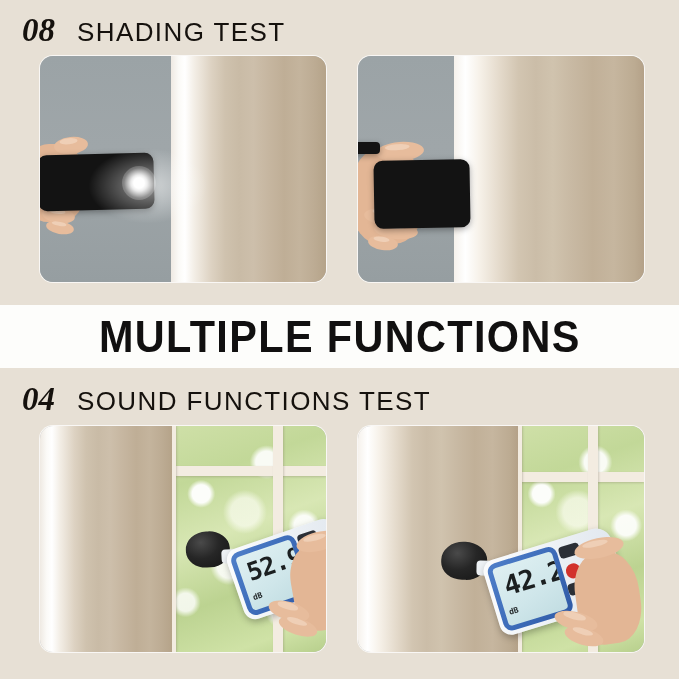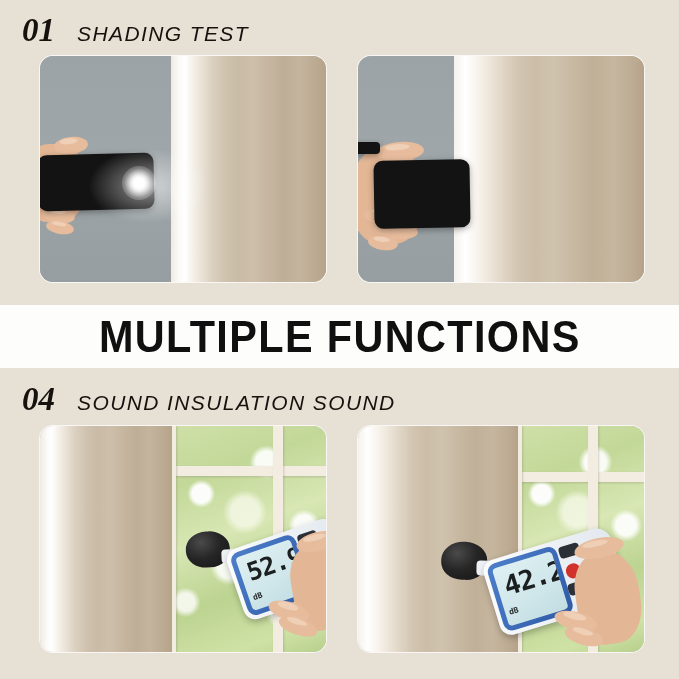--- a/index.html
+++ b/index.html
@@ -23,23 +23,22 @@
     font-family:"Liberation Serif", serif;
     font-style:italic;
     font-weight:700;
     font-size:33px;
     color:#15110d;
     letter-spacing:0px;
     line-height:1;
   }
   .sec-label{
     font-family:"Liberation Sans", sans-serif;
-    font-style:italic;
     font-weight:400;
-    font-size:21px;
+    font-size:26px;
     letter-spacing:1.4px;
     color:#15110d;
     margin-left:22px;
     line-height:1;
   }
 
   
   .banner{
     position:absolute;
     left:0;top:305px;
@@ -193,21 +192,21 @@
     font-family:"Liberation Sans", sans-serif;
     letter-spacing:.3px;
     line-height:1.25;
     text-align:center;
   }
 </style>
 </head>
 <body>
 
 <div class="sec-head" style="top:14px;">
-  <span class="sec-num">01</span>
+  <span class="sec-num">08</span>
   <span class="sec-label">SHADING TEST</span>
 </div>
 
 <div class="panel" style="left:40px;top:56px;width:286px;height:226px;">
   <div class="panel-inner">
 
     <div class="wall" style="left:0;width:131px;"></div>
 
     <div class="curtain" style="left:131px;right:0;"></div>
 
@@ -239,21 +238,21 @@
     <div class="phone" style="left:-8px;top:86px;width:30px;height:12px;border-radius:4px;"></div>
   </div>
 </div>
 
 <div class="banner">
   <span class="banner-text">MULTIPLE FUNCTIONS</span>
 </div>
 
 <div class="sec-head" style="top:383px;">
   <span class="sec-num">04</span>
-  <span class="sec-label">SOUND INSULATION SOUND</span>
+  <span class="sec-label">SOUND FUNCTIONS TEST</span>
 </div>
 
 <div class="panel" style="left:40px;top:426px;width:286px;height:226px;">
   <div class="panel-inner">
 
     <div class="sky" style="left:130px;top:0;right:0;bottom:0;"></div>
 
     <div class="mullion-h" style="left:130px;right:0;top:40px;height:10px;"></div>
     <div class="mullion-v" style="left:233px;top:0;bottom:0;width:10px;"></div>
     <div class="mullion-v" style="left:128px;top:0;bottom:0;width:8px;"></div>

